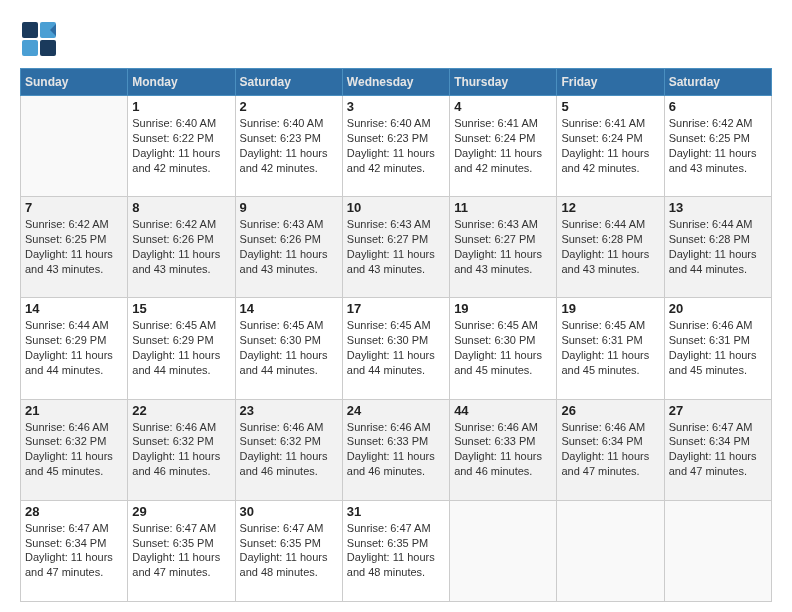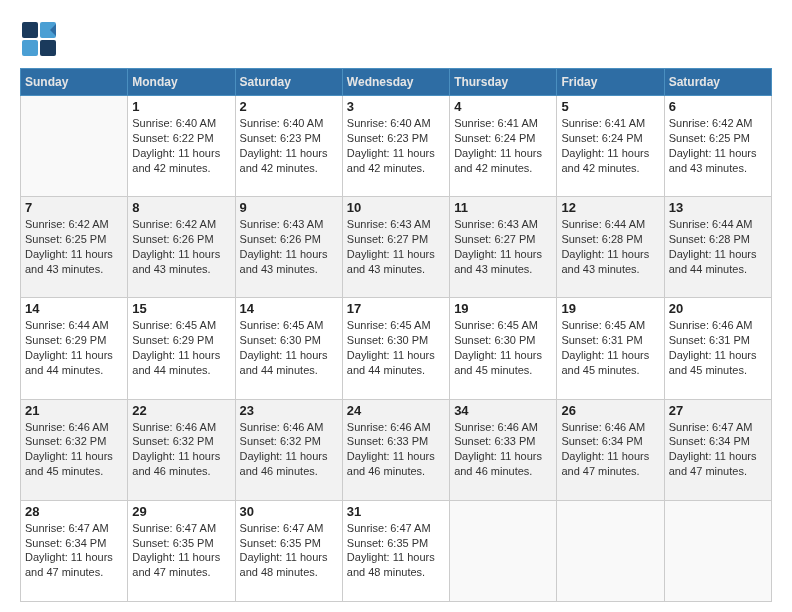--- a/index.html
+++ b/index.html
@@ -229,21 +229,21 @@
           </td>
           <td>
             <span class="day-number">23</span>
             <div class="cell-text">Sunrise: 6:46 AM<br>Sunset: 6:32 PM<br>Daylight: 11 hours and 46 minutes.</div>
           </td>
           <td>
             <span class="day-number">24</span>
             <div class="cell-text">Sunrise: 6:46 AM<br>Sunset: 6:33 PM<br>Daylight: 11 hours and 46 minutes.</div>
           </td>
           <td>
-            <span class="day-number">34</span>
+            <span class="day-number">44</span>
             <div class="cell-text">Sunrise: 6:46 AM<br>Sunset: 6:33 PM<br>Daylight: 11 hours and 46 minutes.</div>
           </td>
           <td>
             <span class="day-number">26</span>
             <div class="cell-text">Sunrise: 6:46 AM<br>Sunset: 6:34 PM<br>Daylight: 11 hours and 47 minutes.</div>
           </td>
           <td>
             <span class="day-number">27</span>
             <div class="cell-text">Sunrise: 6:47 AM<br>Sunset: 6:34 PM<br>Daylight: 11 hours and 47 minutes.</div>
           </td>

